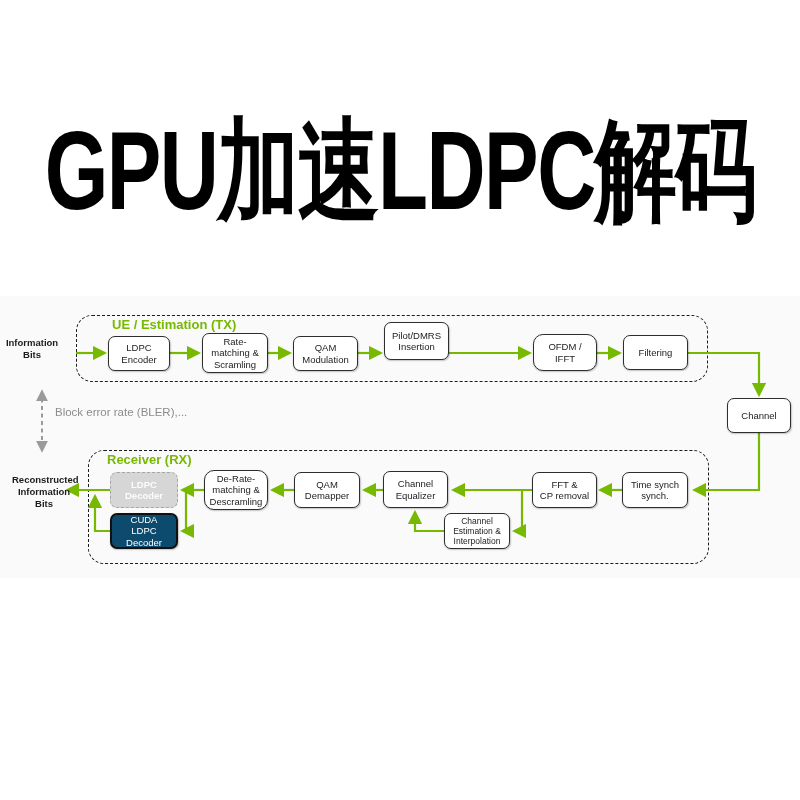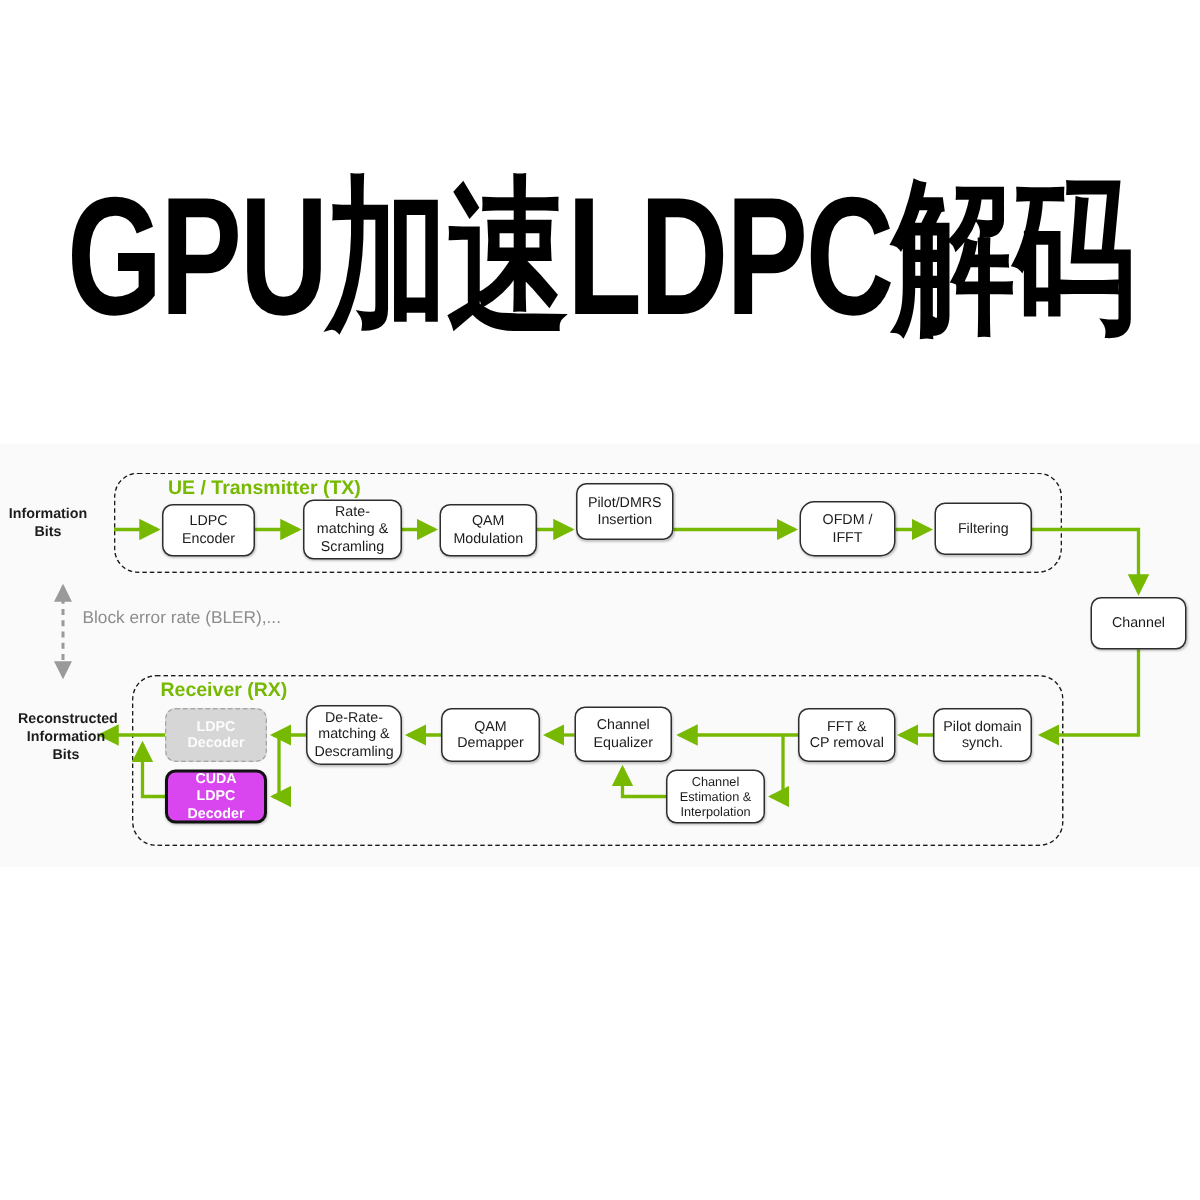--- a/index.html
+++ b/index.html
@@ -27,21 +27,21 @@
     display:flex;align-items:center;justify-content:center;text-align:center;
     font-size:9.5px;line-height:1.18;white-space:pre-line;color:#1c1c1c;
     box-shadow:0.5px 1px 1.5px rgba(0,0,0,0.22);box-sizing:border-box;
   }
   .blk.small{font-size:8.5px;}
   .blk.ghost{
     background:#d6d6d6;border:1.8px dashed #a6a6a6;color:rgba(255,255,255,0.92);
     font-weight:bold;box-shadow:none;
   }
   .blk.cuda{
-    background:#d946ef;border:2px solid #111;color:#ffffff;font-weight:bold;
+    background:#0c4a6e;border:2px solid #111;color:#ffffff;font-weight:normal;
   }
   .side-label{
     position:absolute;z-index:3;font-size:9.5px;line-height:1.25;text-align:center;
     white-space:pre-line;color:#1c1c1c;font-weight:bold;
   }
   .bler-label{
     position:absolute;z-index:3;font-size:11.5px;color:#8c8c8c;white-space:nowrap;
   }
 </style>
 </head>
@@ -49,21 +49,21 @@
 
 <div class="stage">
 
   <div class="title">GPU加速LDPC解码</div>
 
   <div class="figure-bg"></div>
 
   <div class="sec-box" style="left:76px;top:315px;width:630px;height:65px;"></div>
   <div class="sec-box" style="left:88px;top:450px;width:619px;height:112px;"></div>
 
-  <div class="sec-label" style="left:112px;top:317px;">UE / Transmitter (TX)</div>
+  <div class="sec-label" style="left:112px;top:317px;">UE / Estimation (TX)</div>
   <div class="sec-label" style="left:107px;top:452px;">Receiver (RX)</div>
 
   <svg class="arrows" width="800" height="800" viewBox="0 0 800 800">
     <defs>
       <marker id="ag" viewBox="0 0 10 10" refX="8.5" refY="5" markerWidth="6.5" markerHeight="6.5" orient="auto-start-reverse">
         <path d="M0,0 L10,5 L0,10 z" fill="#76b900"></path>
       </marker>
       <marker id="am" viewBox="0 0 10 10" refX="8.5" refY="5" markerWidth="6" markerHeight="6" orient="auto-start-reverse">
         <path d="M0,0 L10,5 L0,10 z" fill="#9a9a9a"></path>
       </marker>
@@ -103,21 +103,21 @@
   <div class="blk" style="left:293px;top:336px;width:65px;height:35px;">QAM
 Modulation</div>
   <div class="blk" style="left:384px;top:322px;width:65px;height:38px;">Pilot/DMRS
 Insertion</div>
   <div class="blk" style="left:533px;top:334px;width:64px;height:37px;border-radius:10px;">OFDM /
 IFFT</div>
   <div class="blk" style="left:623px;top:335px;width:65px;height:35px;">Filtering</div>
 
   <div class="blk" style="left:727px;top:398px;width:64px;height:35px;">Channel</div>
 
-  <div class="blk" style="left:622px;top:472px;width:66px;height:36px;">Pilot domain
+  <div class="blk" style="left:622px;top:472px;width:66px;height:36px;">Time synch
 synch.</div>
   <div class="blk" style="left:532px;top:472px;width:65px;height:36px;">FFT &amp;
 CP removal</div>
   <div class="blk" style="left:383px;top:471px;width:65px;height:37px;">Channel
 Equalizer</div>
   <div class="blk small" style="left:444px;top:513px;width:66px;height:36px;">Channel
 Estimation &amp;
 Interpolation</div>
   <div class="blk" style="left:294px;top:472px;width:66px;height:36px;">QAM
 Demapper</div>

